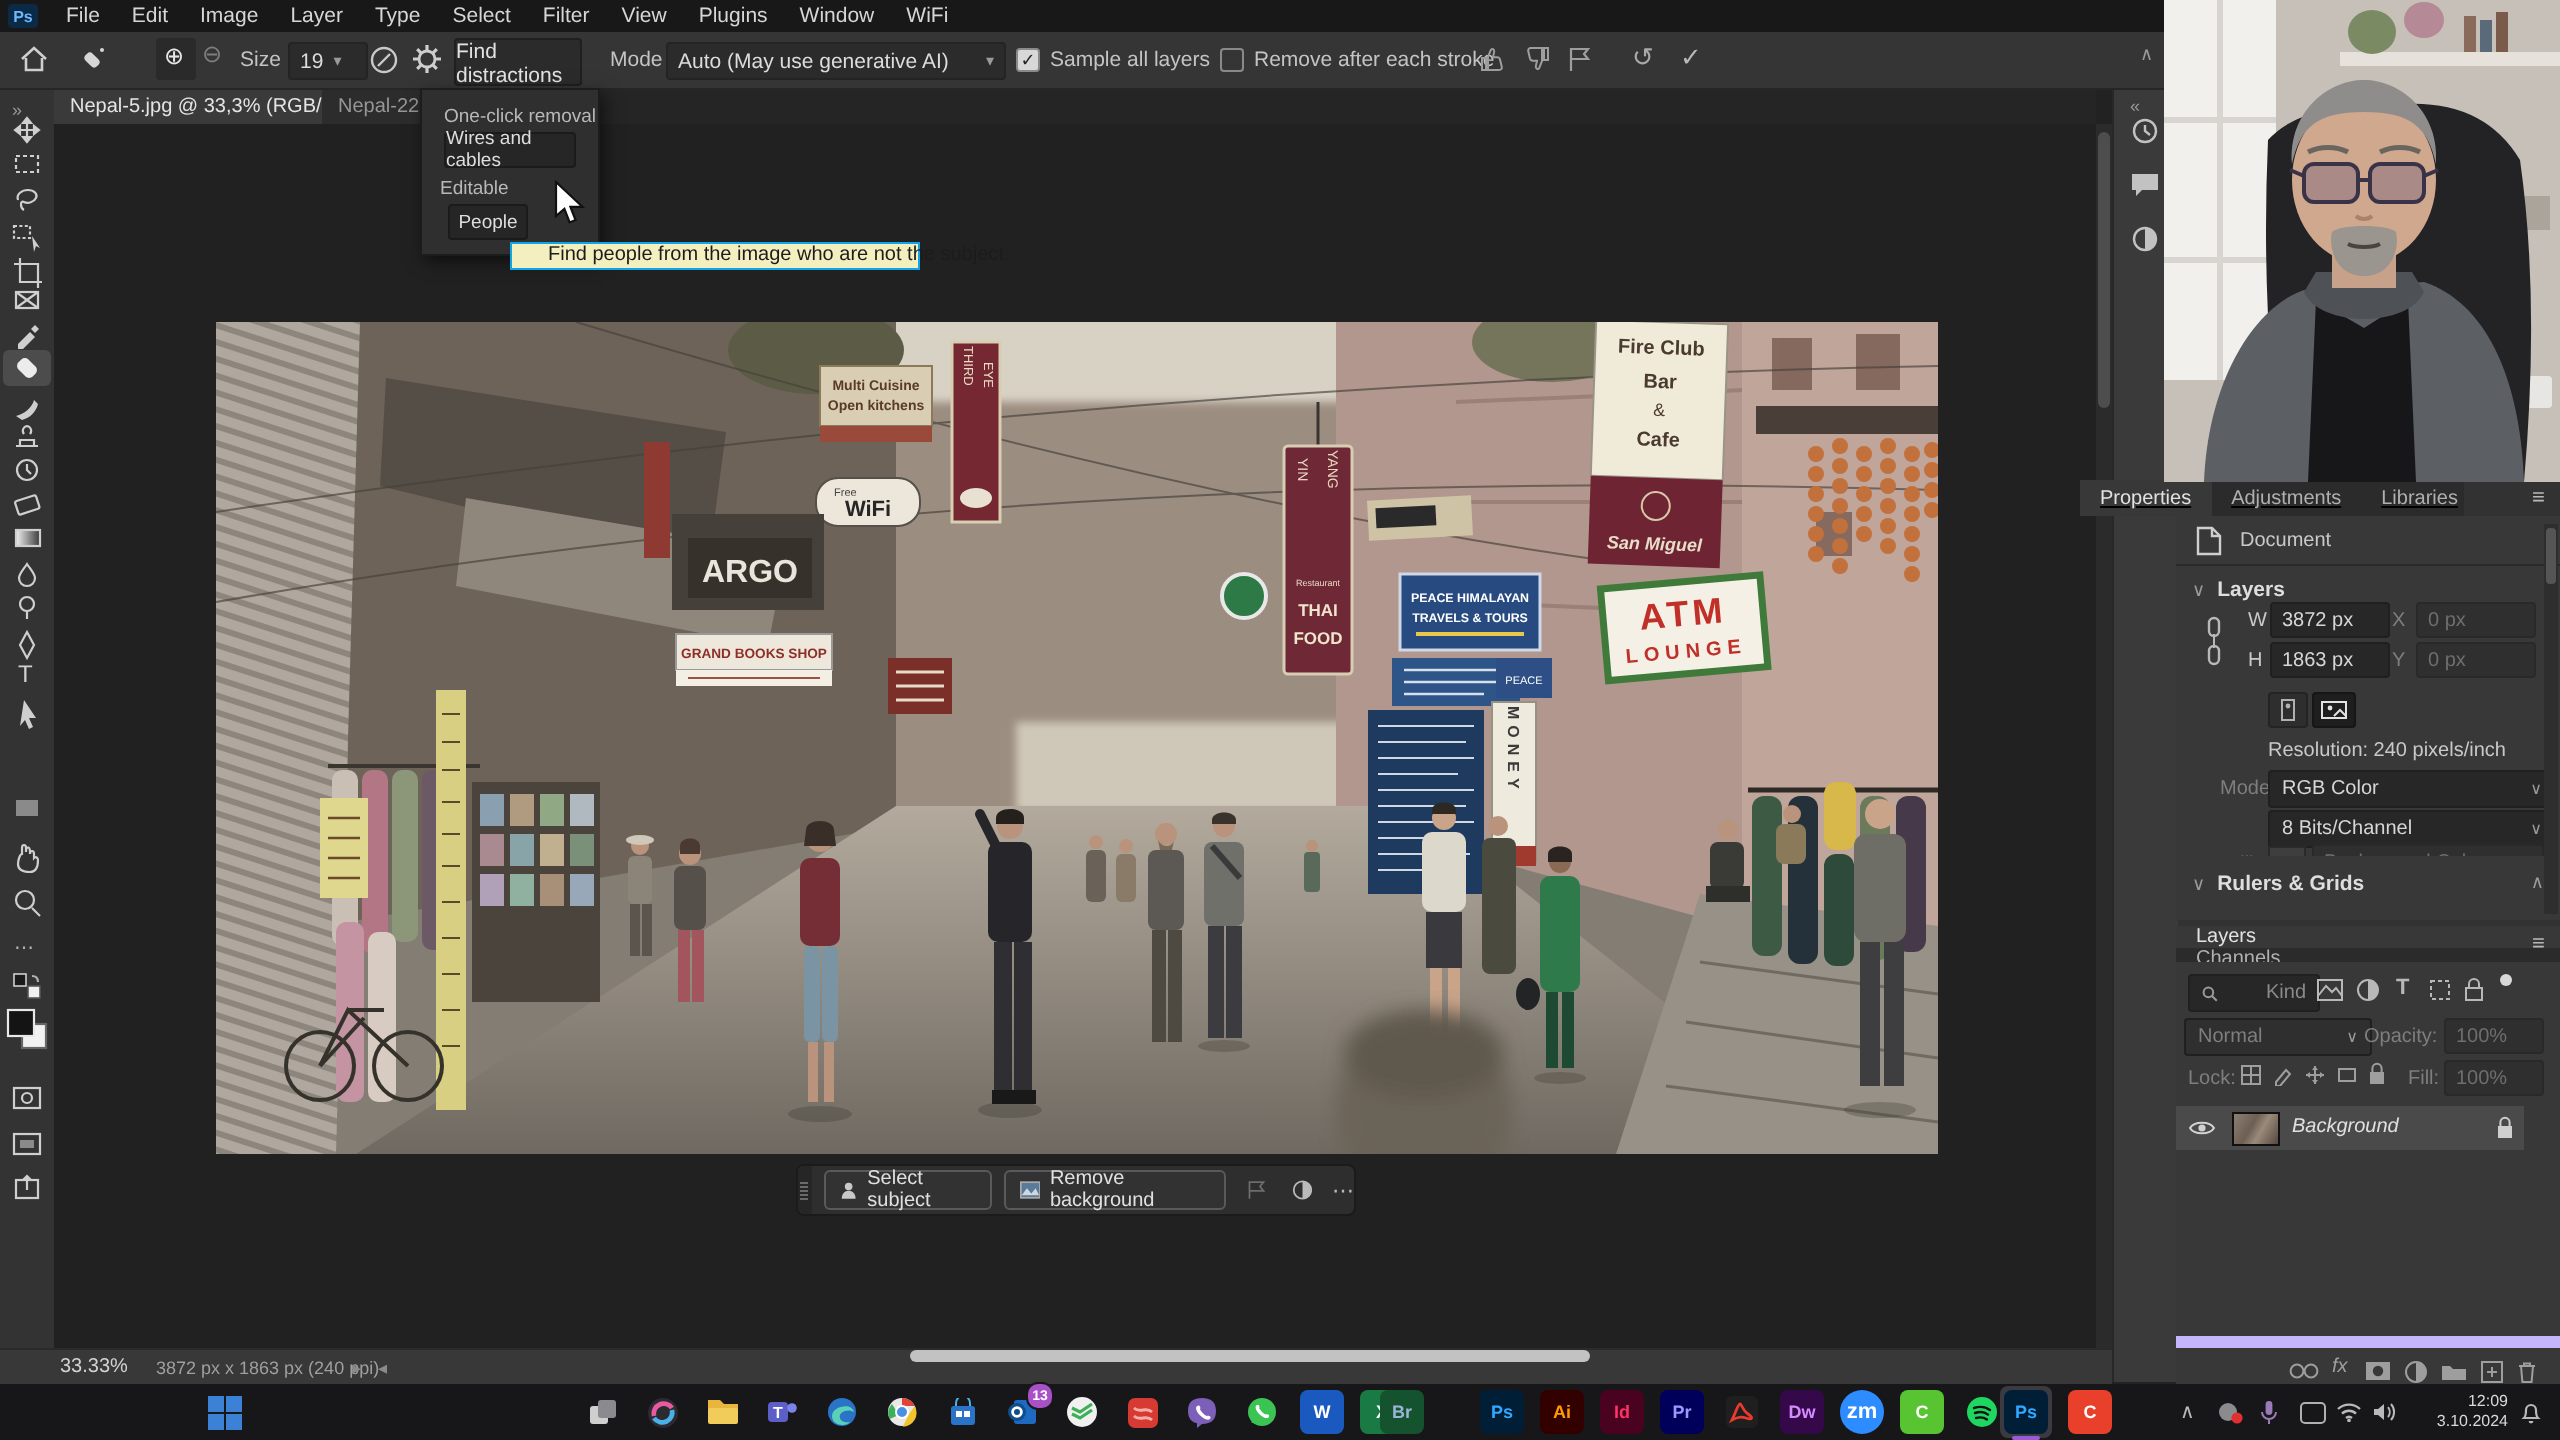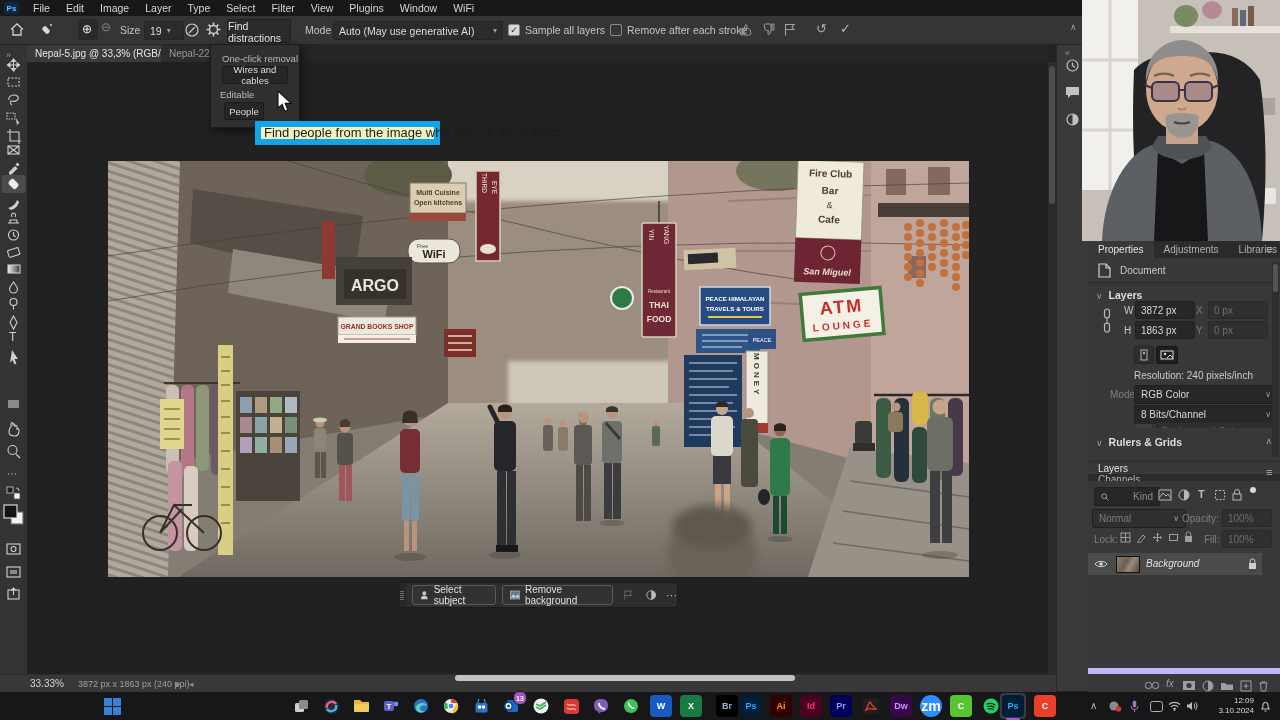--- a/index.html
+++ b/index.html
@@ -49,22 +49,22 @@
   .status-zoom{position:absolute;left:30px;top:3px;color:#d2d2d2;font-size:10px;}
   .status-info{position:absolute;left:78px;top:4px;color:#9f9f9f;font-size:9px;}
   .status-arrow{position:absolute;top:4px;color:#8a8a8a;font-size:9px;}
 
   
   .ddpanel{left:210px;top:44px;width:88px;height:82px;background:#2f2f2f;border:1px solid #1c1c1c;
            box-shadow:2px 3px 8px rgba(0,0,0,.55);z-index:20;}
   .dd-group{position:absolute;color:#b8b8b8;font-size:9.5px;}
   .dd-item{position:absolute;background:#262626;border:1px solid #1b1b1b;border-radius:2px;color:#dedede;
            font-size:9.5px;display:flex;align-items:center;justify-content:center;}
-  .tooltip{left:255px;top:121px;width:167px;height:12px;background:#f3efbf;border:6px solid #0ea5e9;z-index:30;
-           color:#1c1c1c;font-size:13px;line-height:12px;padding:0 3px;white-space:nowrap;}
+  .tooltip{left:255px;top:121px;width:167px;height:12px;background:#f3efbf;border:1px solid #0ea5e9;z-index:30;
+           color:#1c1c1c;font-size:10px;line-height:12px;padding:0 18px;white-space:nowrap;}
 
   
   .ctxbar{left:398px;top:582px;width:278px;height:24px;background:#2e2e2e;border:1px solid #1b1b1b;border-radius:4px;
           z-index:8;display:flex;align-items:center;}
   .ctx-handle{width:8px;height:24px;background:#262626;border-radius:4px 0 0 4px;display:flex;flex-direction:column;
               align-items:center;justify-content:center;gap:1px;}
   .ctx-handle i{width:4px;height:1px;background:#6a6a6a;display:block;}
   .ctx-btn{height:18px;margin-left:6px;background:#323232;border:1px solid #5a5a5a;border-radius:3px;color:#e0e0e0;
            font-size:10px;display:flex;align-items:center;padding:0 7px;gap:5px;}
 
@@ -678,21 +678,21 @@
   </svg>
   <svg style="position:absolute;left:8px;top:42px" width="15" height="13" viewBox="0 0 15 13">
     <path d="M1 1h13v8H6l-3 3v-3H1z" fill="#c2c2c2"></path>
   </svg>
   <svg style="position:absolute;left:8px;top:68px" width="15" height="15" viewBox="0 0 15 15">
     <circle cx="7.5" cy="7.5" r="5.5" fill="none" stroke="#c2c2c2" stroke-width="1.2"></circle>
       <path d="M7.5 2a5.5 5.5 0 0 1 0 11z" fill="#c2c2c2"></path>
   </svg>
 </div>
 
-<div class="panel-tabrow" style="left:1088px;top:240px;width:192px;height:18px;z-index:4;">
+<div class="panel-tabrow" style="left:1040px;top:240px;width:192px;height:18px;z-index:4;text-decoration:underline;">
   <div class="ptab active">Properties</div>
   <div class="ptab">Adjustments</div>
   <div class="ptab">Libraries</div>
 </div>
 <span class="hamb" style="left:1266px;top:243px;z-index:5;">≡</span>
 <div class="panel-body" style="left:1088px;top:258px;width:192px;height:200px;z-index:4;">
   <svg style="position:absolute;left:10px;top:5px" width="13" height="15" viewBox="0 0 13 15">
     <path d="M1 1h7l4 4v9H1z" fill="none" stroke="#cfcfcf" stroke-width="1.2"></path>
       <path d="M8 1v4h4" fill="none" stroke="#cfcfcf" stroke-width="1.2"></path>
   </svg>
@@ -858,21 +858,21 @@
       <rect x="1" y="1" width="10" height="10" fill="none" stroke="#9e9e9e"></rect>
       <path d="M6 3.5v5M3.5 6h5" stroke="#9e9e9e"></path>
     </svg>
   <svg style="position:absolute;left:170px;top:6px" width="11" height="12" viewBox="0 0 11 12">
       <path d="M1.5 3h8M4 3V1.8h3V3M2.5 3l.7 8h4.6l.7-8" fill="none" stroke="#9e9e9e"></path>
     </svg>
 </div>
 
 <div class="abs ddpanel">
   <span class="dd-group" style="left:11px;top:8px;">One-click removal</span>
-  <div class="dd-item" style="left:11px;top:21px;width:64px;height:16px;text-align:center;">
+  <div class="dd-item" style="left:11px;top:21px;width:64px;height:16px;">
       <span>Wires and cables</span>
     </div>
   <span class="dd-group" style="left:9px;top:44px;">Editable</span>
   <div class="dd-item" style="left:13px;top:57px;width:38px;height:16px;">
       <span>People</span>
     </div>
 </div>
 <div class="abs tooltip"><span>Find people from the image who are not the subject.</span></div>
 <svg class="abs cursor" style="left:276px;top:90px;" width="18" height="24" viewBox="0 0 18 24">
   <path d="M2 1l0 17 4.2-3.6 2.6 6.8 3-1.2-2.6-6.6 6 0z" fill="#fff" stroke="#111" stroke-width="1.1"></path>
@@ -999,21 +999,21 @@
         <path d="M5.2 4.6c1.4-1 1.8.9 1.4 1.6 1 1.4 1.7 2.1 3.1 3.1.7-.4 2.6 0 1.6 1.4-2 1.7-8.1-4-6.1-6.1z" fill="#fff"></path>
         <path d="M3.5 13.5L4.2 11" stroke="#3bc454" stroke-width="1.6"></path>
       </svg>
   </div>
   <div class="tb-ico" style="left:650px;background:#1a5ac0;color:#fff;">
       <span>W</span>
     </div>
   <div class="tb-ico" style="left:680px;background:#1a7a44;color:#fff;">
       <span>X</span>
     </div>
-  <div class="tb-ico" style="left:716px;background:#000000;color:#9ab4d8;">
+  <div class="tb-ico" style="left:690px;background:#14532d;color:#9ab4d8;">
       <span>Br</span>
     </div>
   <div class="tb-ico" style="left:740px;background:#001e36;color:#31a8ff;">
       <span>Ps</span>
     </div>
   <div class="tb-ico" style="left:770px;background:#330000;color:#ff9a00;">
       <span>Ai</span>
     </div>
   <div class="tb-ico" style="left:800px;background:#49021f;color:#ff3366;">
       <span>Id</span>
@@ -1023,21 +1023,21 @@
     </div>
   <div class="tb-ico" style="left:860px;">
     <svg width="16" height="16" viewBox="0 0 16 16">
         <rect width="16" height="16" rx="3" fill="#1f1f1f"></rect>
         <path d="M3 12c2-4 3-8 4-8s1 3 4 5 2 3-1 2-5 0-7 1z" fill="none" stroke="#e83a2e" stroke-width="1.4"></path>
       </svg>
   </div>
   <div class="tb-ico" style="left:890px;background:#35084a;color:#d48aff;">
       <span>Dw</span>
     </div>
-  <div class="tb-ico" style="left:920px;background:#2d8cff;color:#fff;border-radius:11px;font-size:14px;">
+  <div class="tb-ico" style="left:920px;background:#2d8cff;color:#fff;border-radius:11px;font-size:11px;">
       <span>zm</span>
     </div>
   <div class="tb-ico" style="left:950px;background:#58c431;color:#fff;">
       <span>C</span>
     </div>
   <div class="tb-ico" style="left:980px;">
     <svg width="16" height="16" viewBox="0 0 16 16">
         <circle cx="8" cy="8" r="7.5" fill="#1ed760"></circle>
         <path d="M4 6c3-1 6-.5 8 1M4.5 8.5c2.5-.8 5-.4 6.5.8M5 11c2-.6 4-.3 5.5.7" stroke="#121212" stroke-width="1.2" fill="none" stroke-linecap="round"></path>
       </svg>

